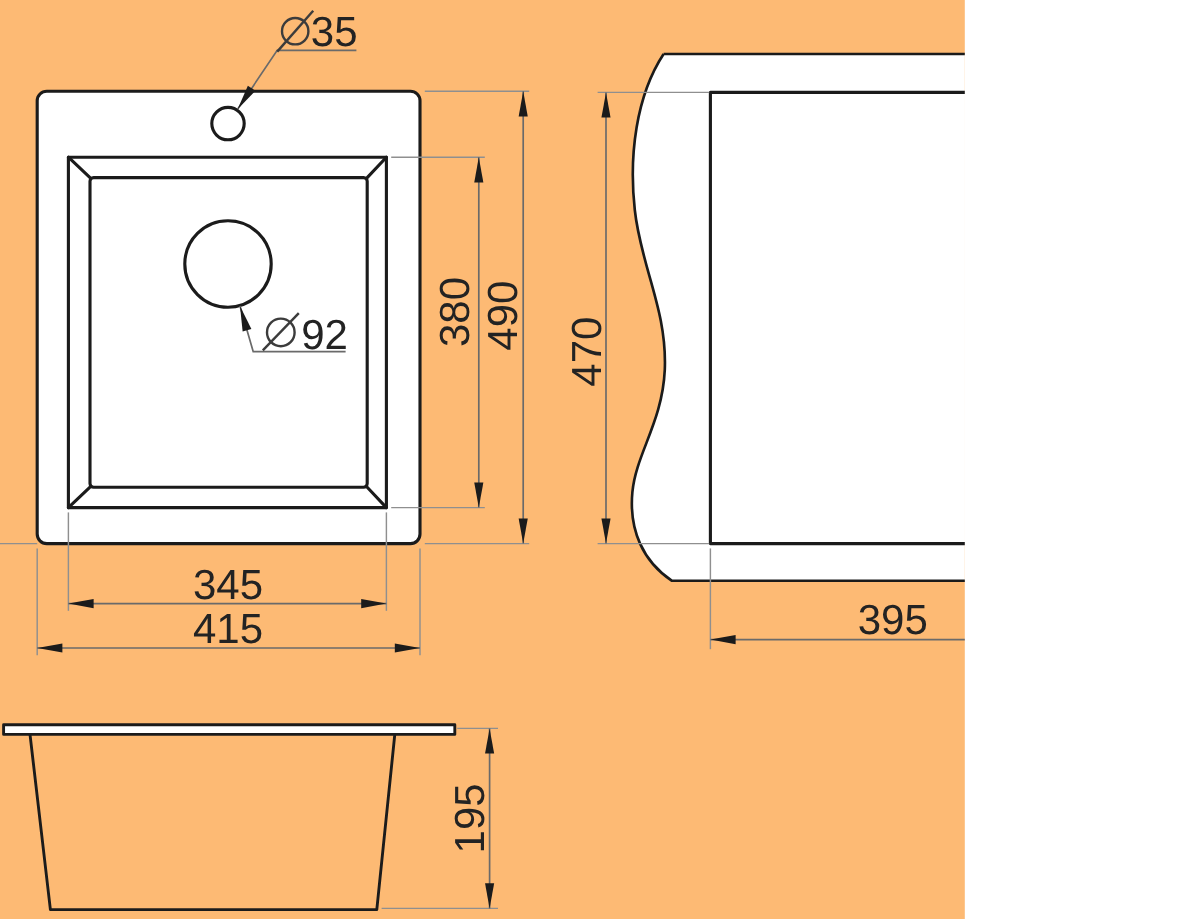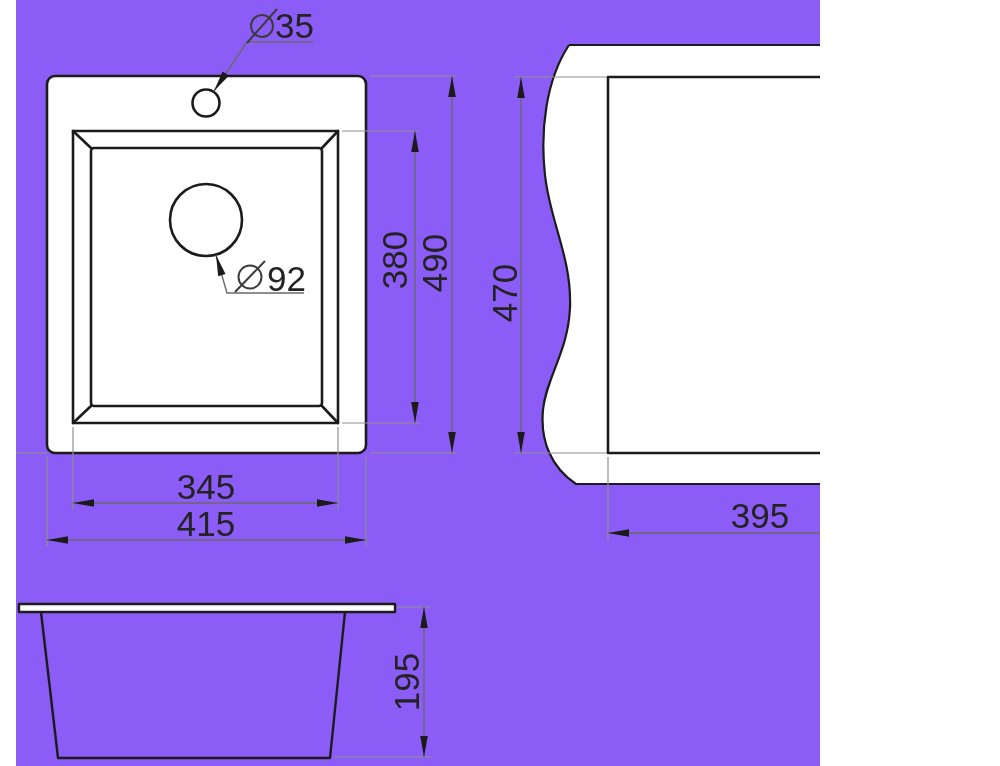--- a/index.html
+++ b/index.html
@@ -1,22 +1,21 @@
 <!DOCTYPE html>
 <html><head>
 <meta charset="utf-8">
 <style>
   html,body{margin:0;padding:0;background:#ffffff;}
   .canvas{
     position:relative;
     width:804px;height:766px;
-    background:#8b5cf6;
+    background:#fdba74;
     font-family:"Liberation Sans","DejaVu Sans",sans-serif;
     overflow:hidden;
-    margin-left:16px;
   }
   svg{display:block;}
   .obj{stroke:#1b1b1b;stroke-width:2.6;fill:none;stroke-linejoin:round;stroke-linecap:round;}
   .objfill{stroke:#1b1b1b;stroke-width:2.6;fill:#ffffff;stroke-linejoin:round;}
   .ext{stroke:#8f8f8f;stroke-width:1.2;fill:none;}
   .dim{stroke:#6a6a6a;stroke-width:1.4;fill:none;}
   .sym{stroke:#3c3c3c;stroke-width:2;fill:none;}
   .dim-text{
     font-family:"Liberation Sans","DejaVu Sans",sans-serif;
     font-size:35px;fill:#232323;

